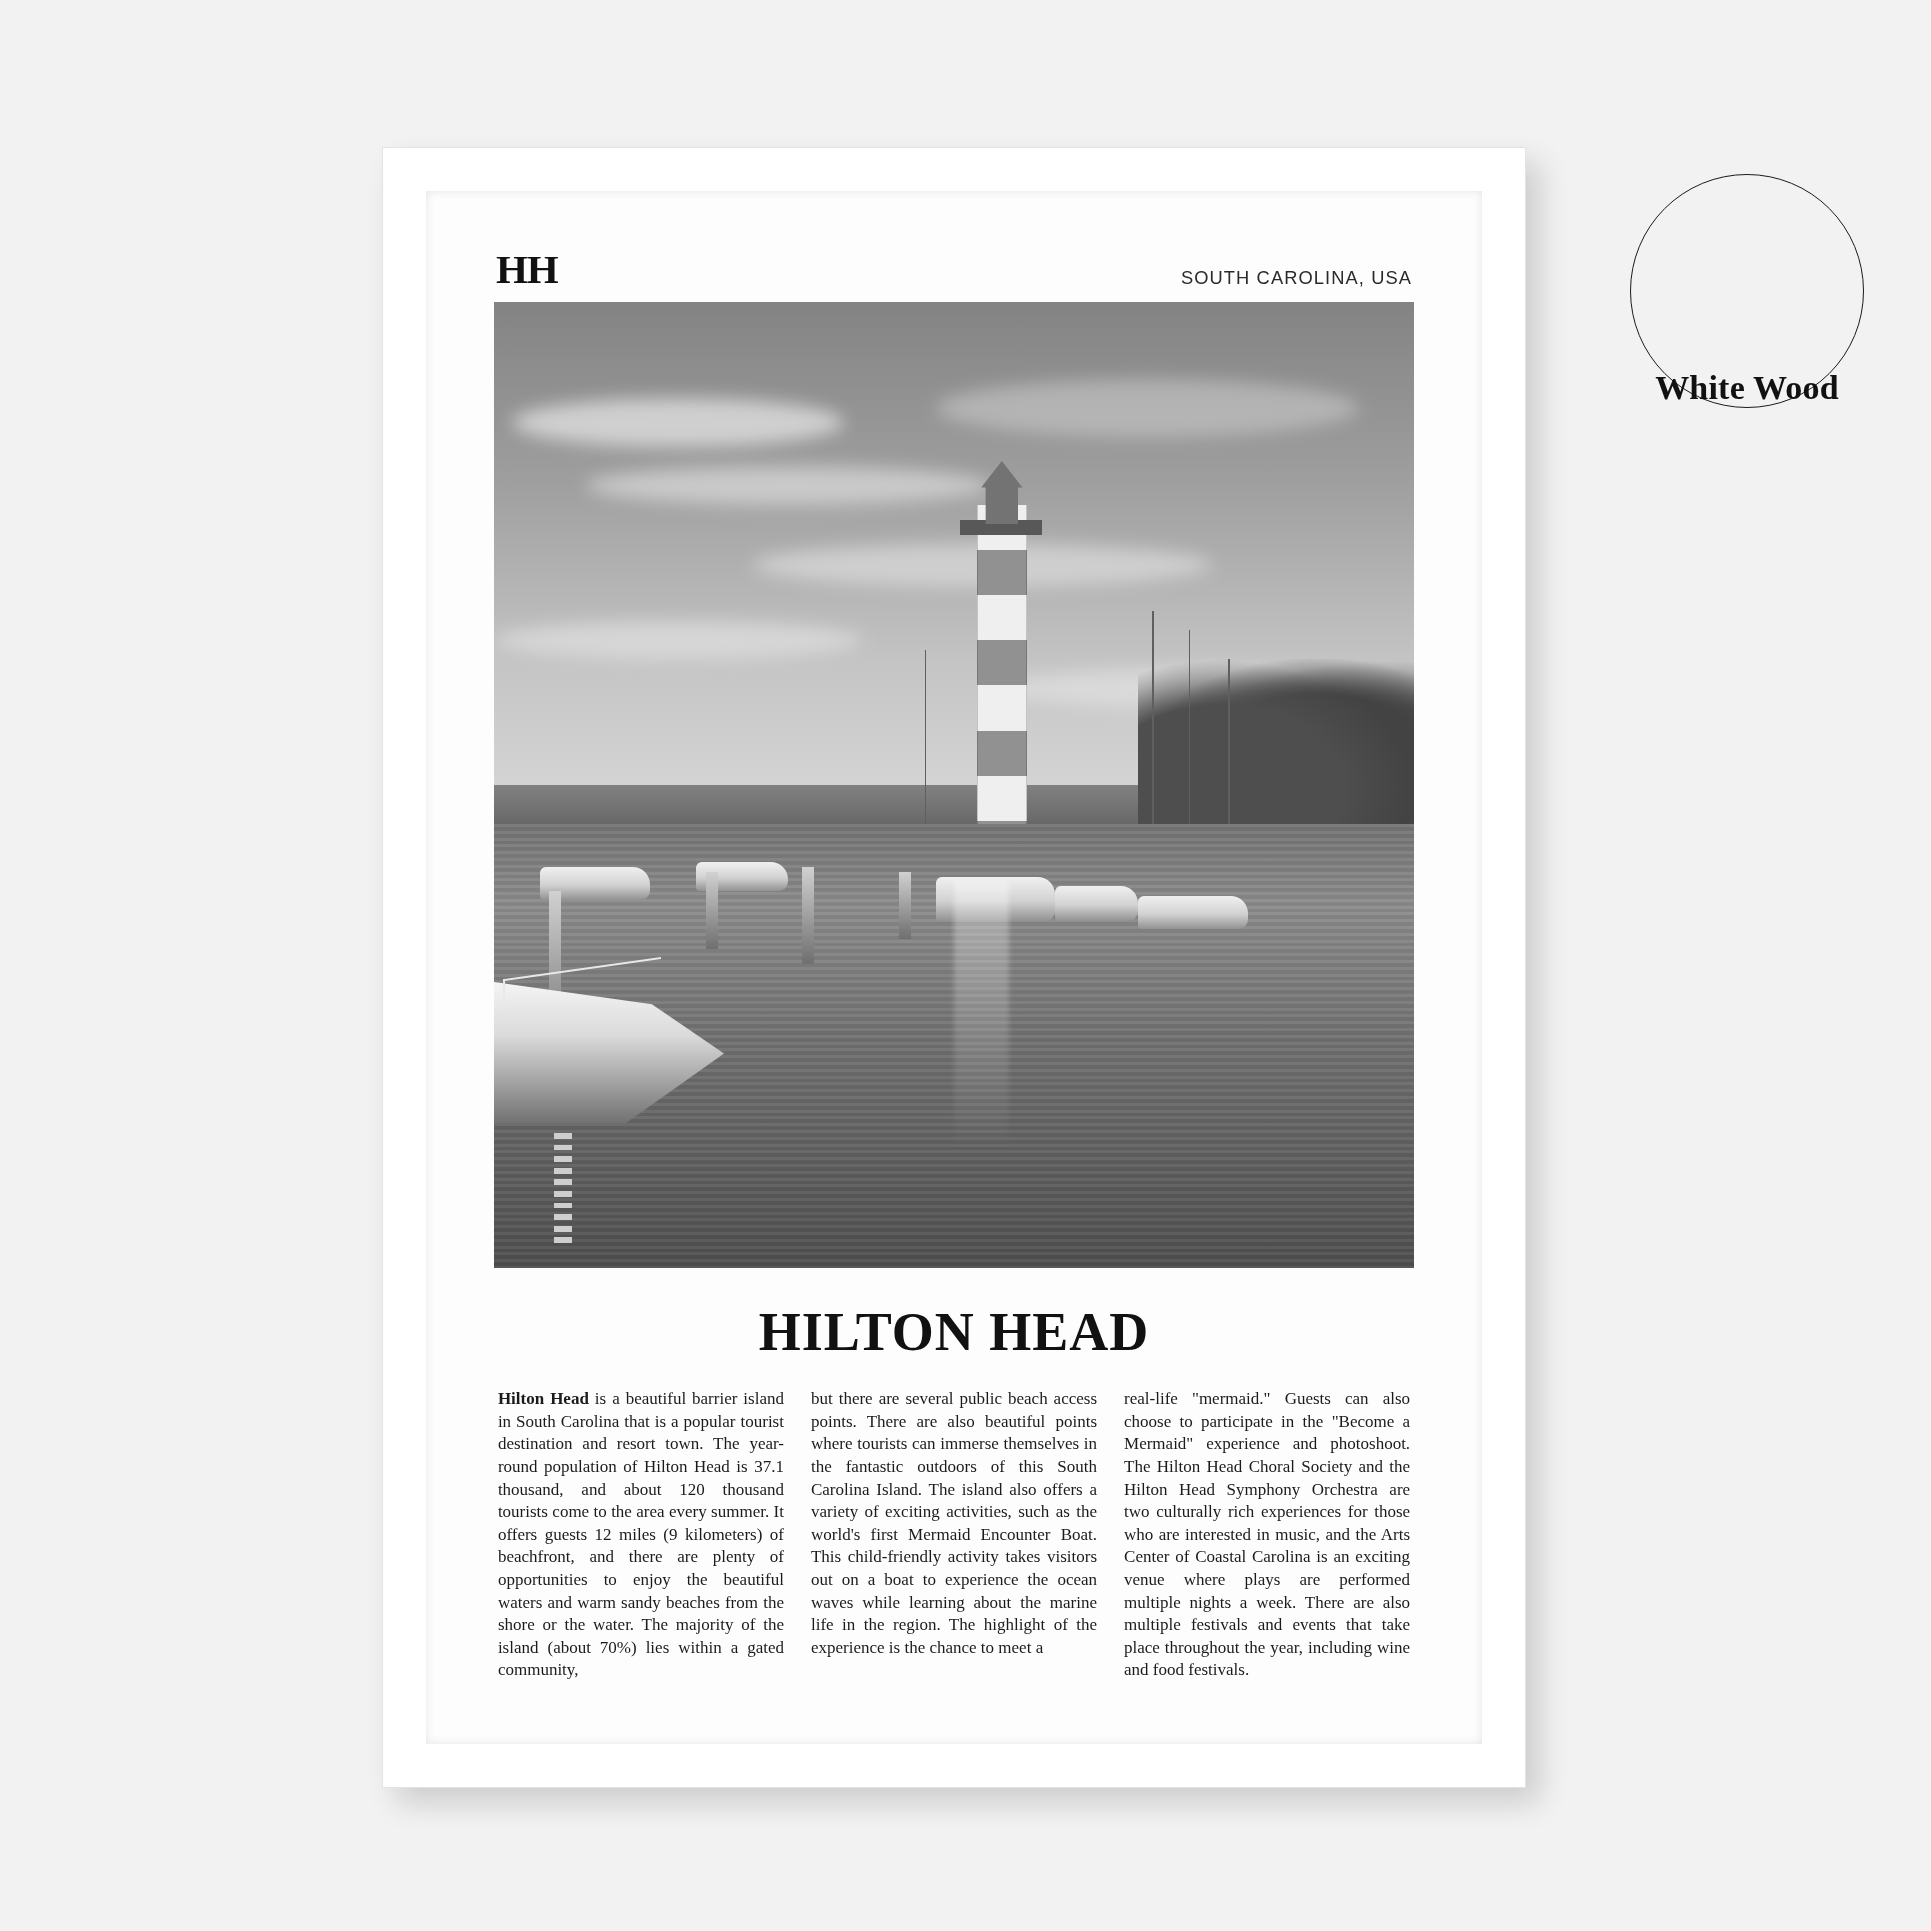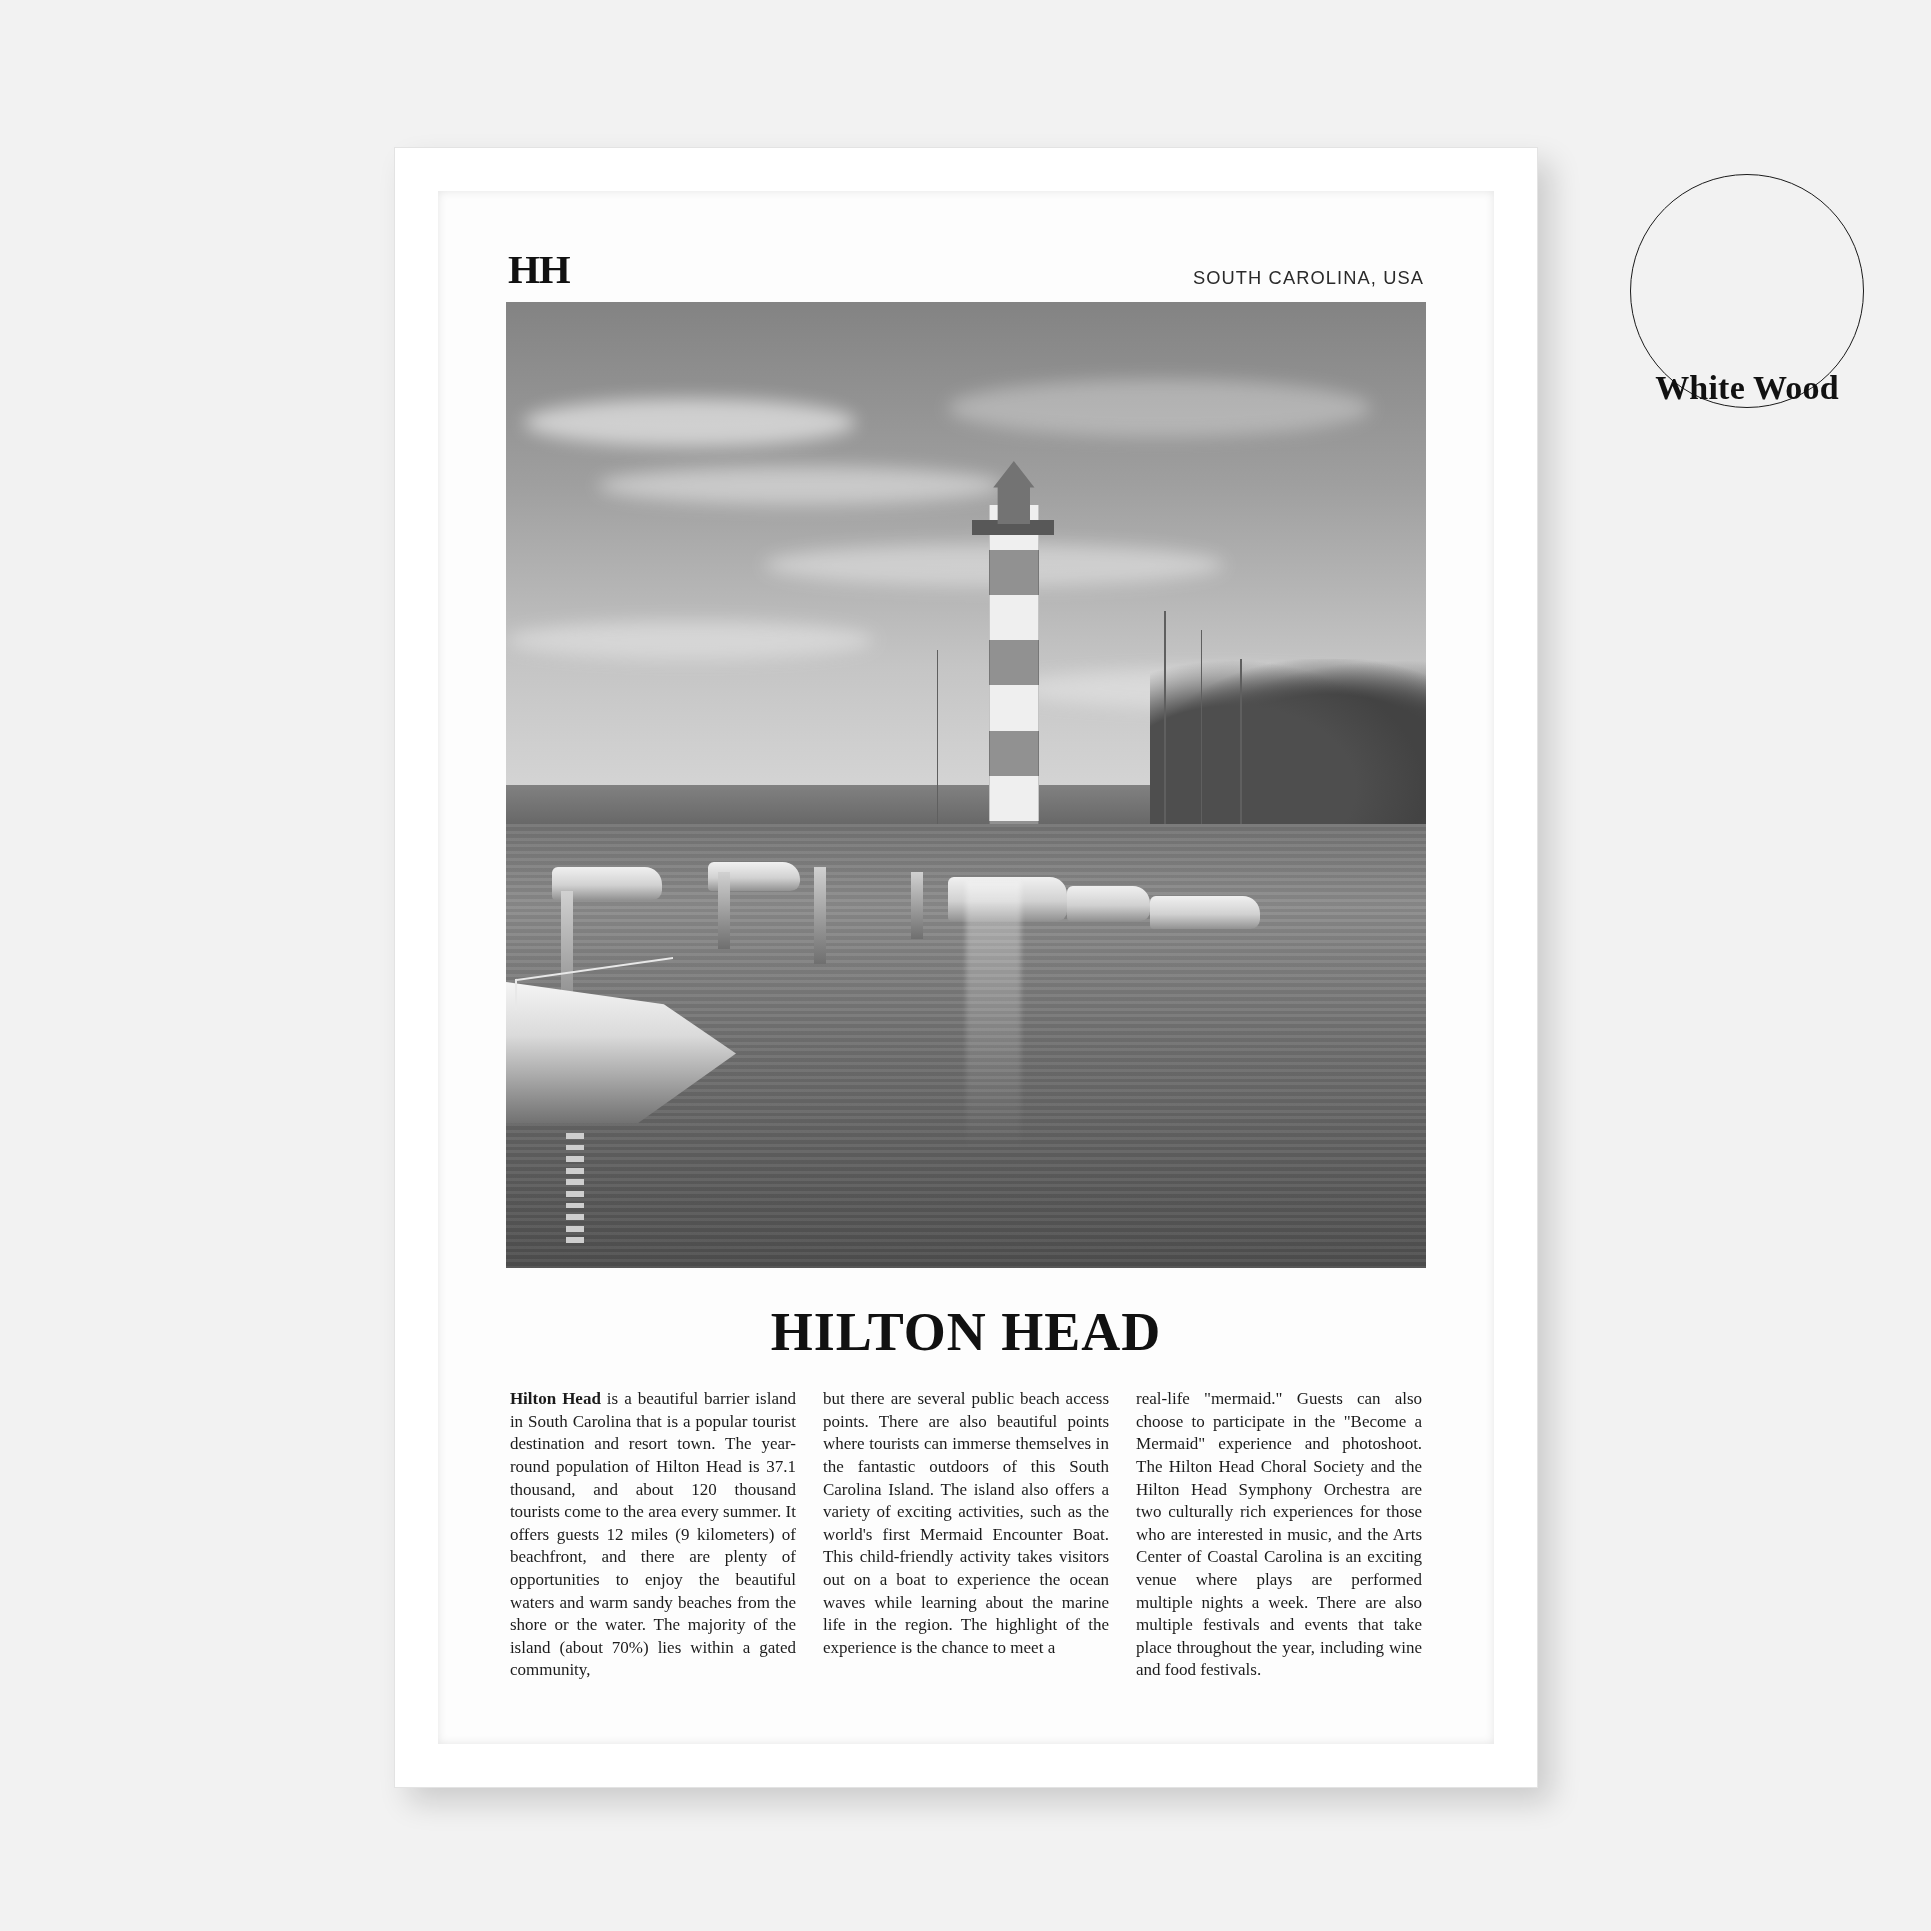--- a/index.html
+++ b/index.html
@@ -35,21 +35,21 @@
     font-weight: bold;
     font-size: 34px;
     color: #111;
     letter-spacing: 0.2px;
     white-space: nowrap;
   }
 
   
   .frame-wrap {
     position: absolute;
-    left: 394px;
+    left: 382px;
     top: 147px;
     width: 1144px;
     height: 1641px;
     box-shadow: 13.5px 15.4px 29px rgba(0,0,0,0.16);
   }
   .frame {
     position: absolute;
     inset: 0;
     background: #ffffff;
     border: 1px solid #e3e3e3;

